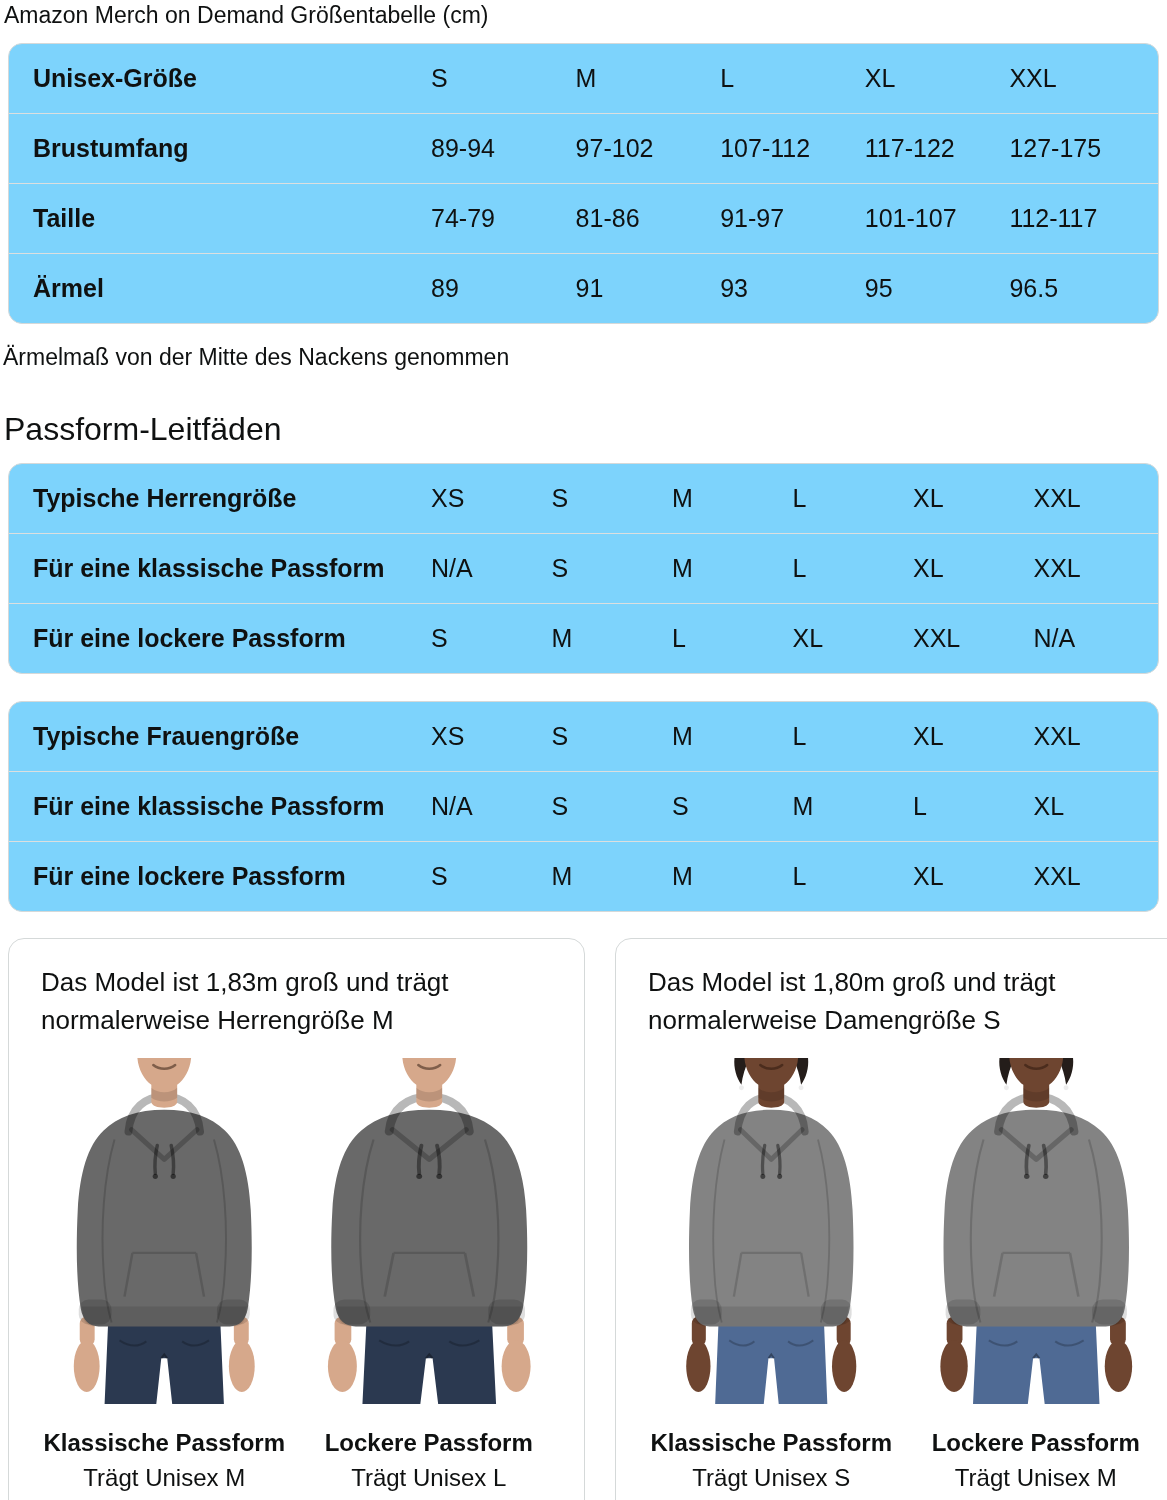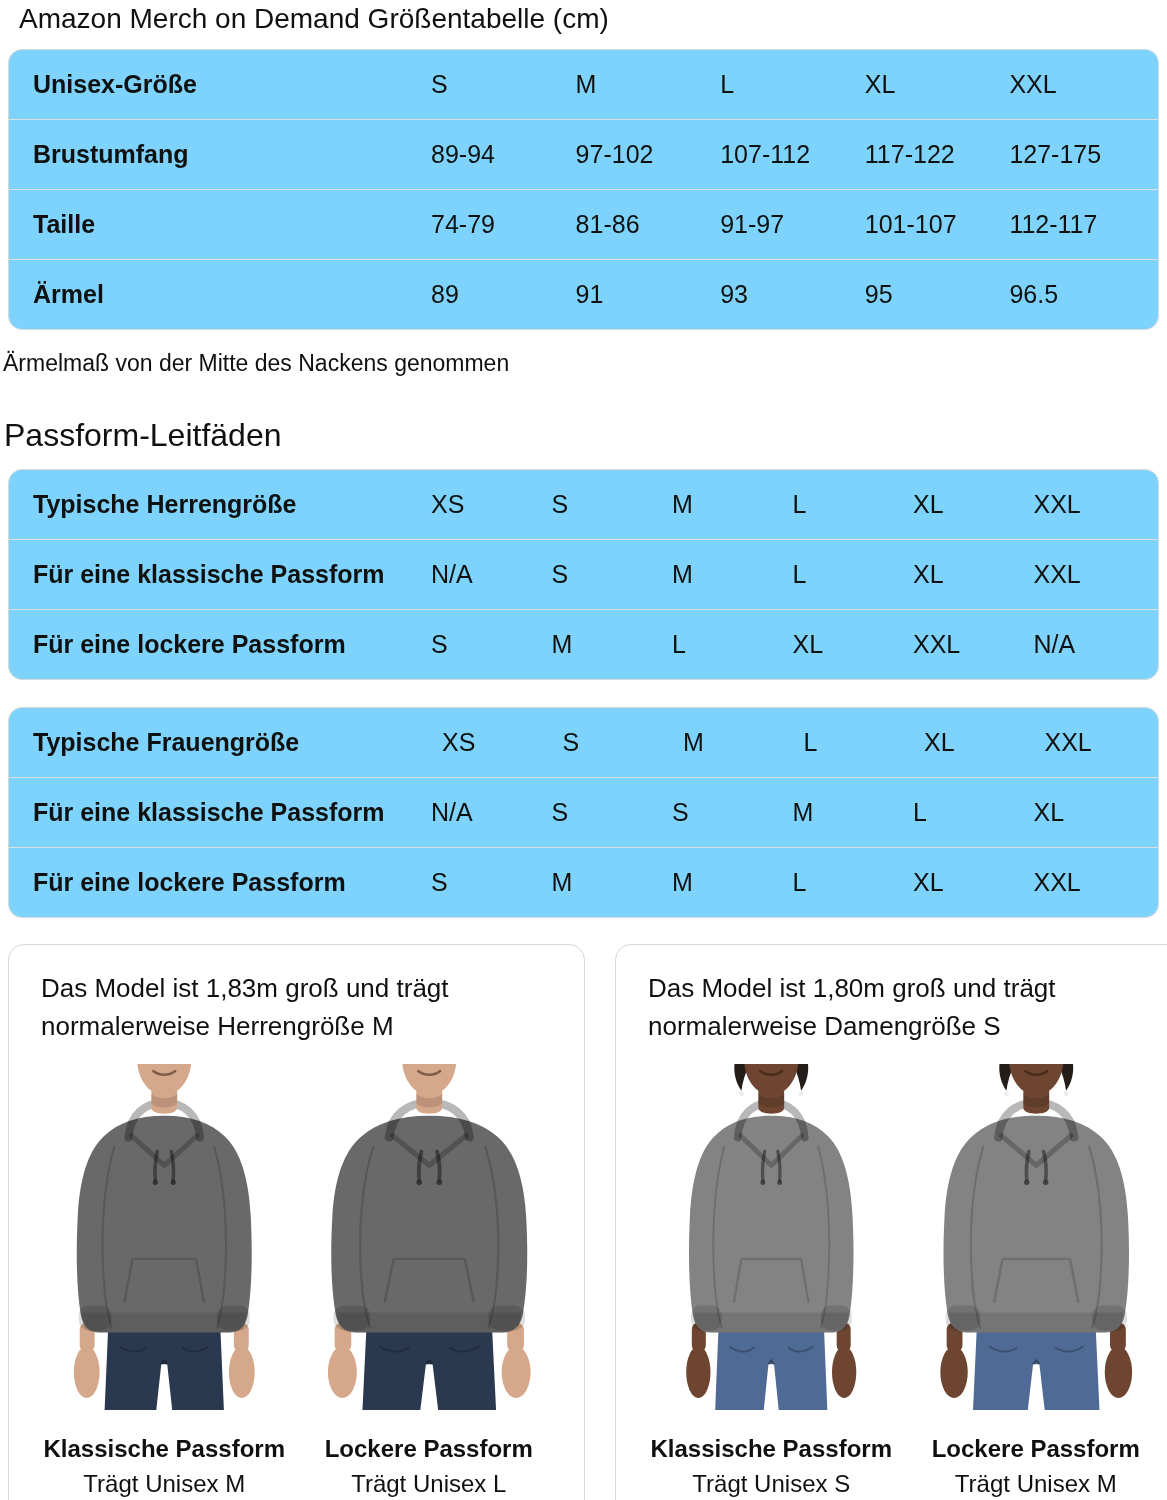--- a/index.html
+++ b/index.html
@@ -3,22 +3,22 @@
 <meta charset="utf-8">
 <style>
   html,body{margin:0;padding:0;}
   body{
     width:1167px;height:1500px;overflow:hidden;background:#fff;
     font-family:"Liberation Sans","DejaVu Sans",sans-serif;
     color:#0f1111;-webkit-font-smoothing:antialiased;
   }
   .page{padding:2px 0 0 0;}
   .page-title{
-    font-size:28px;font-weight:400;line-height:1.2;
-    margin:0 8px 13px 19px;
+    font-size:23px;font-weight:400;line-height:1.2;
+    margin:0 8px 13px 4px;
   }
   .chart-table{
     margin:0 8px;border:1px solid #d5d9d9;border-radius:14px;
     background:#7dd3fc;overflow:hidden;
   }
   .t-row{
     display:grid;align-items:center;min-height:69px;padding:0 24px;
   }
   .t-row + .t-row{border-top:1px solid #dcdfdf;}
   .t-label{font-size:25px;font-weight:700;}
@@ -119,21 +119,21 @@
         <div class="t-val">L</div>
         <div class="t-val">XL</div>
         <div class="t-val">XXL</div>
         <div class="t-val">N/A</div>
       </div>
     </section>
 
   <div class="gap-sm"></div>
 
   <section class="chart-table">
-      <div class="t-row" style="grid-template-columns: 378px repeat(6, 1fr); gap: 11px;">
+      <div class="t-row" style="grid-template-columns: 378px repeat(6, 1fr);">
         <div class="t-label">Typische Frauengröße</div>
         <div class="t-val">XS</div>
         <div class="t-val">S</div>
         <div class="t-val">M</div>
         <div class="t-val">L</div>
         <div class="t-val">XL</div>
         <div class="t-val">XXL</div>
       </div>
       <div class="t-row" style="grid-template-columns: 378px repeat(6, 1fr);">
         <div class="t-label">Für eine klassische Passform</div>

